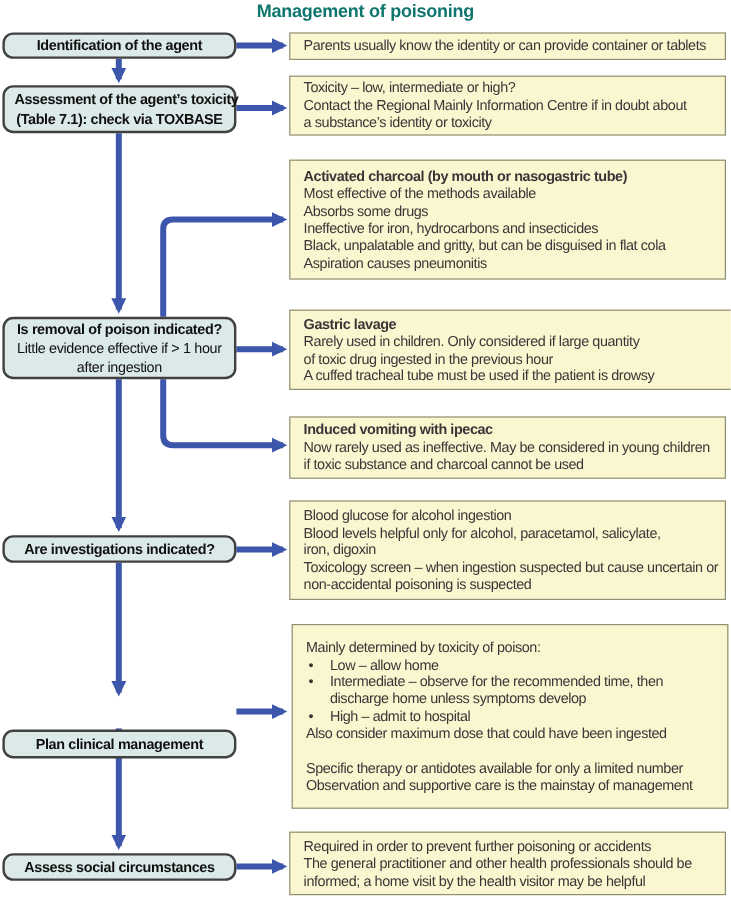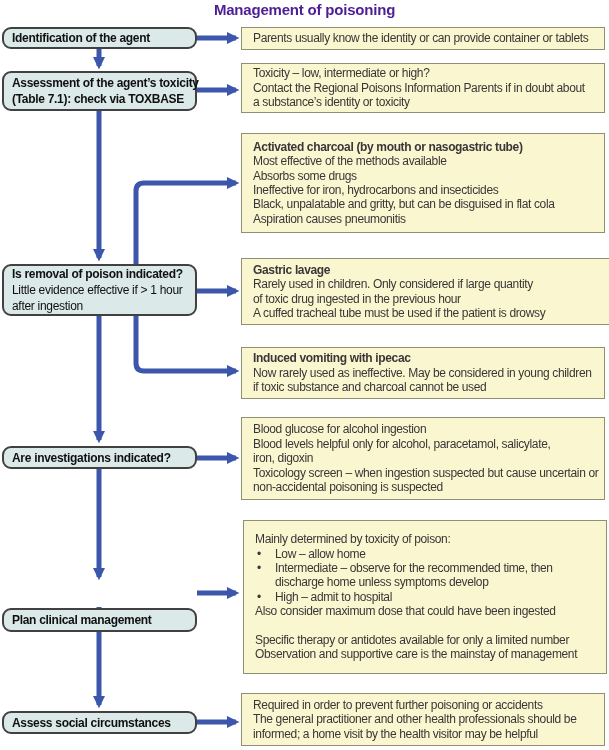--- a/index.html
+++ b/index.html
@@ -8,29 +8,29 @@
     --step_text:#101010; --detail_text:#3a3637;
   }
   *{margin:0;padding:0;box-sizing:border-box}
   html,body{background:#fff}
   #canvas{
     position:relative;width:609px;height:750px;overflow:hidden;
     font-family:"Liberation Sans","DejaVu Sans",sans-serif;background:#fff;
   }
   #page-title{
     position:absolute;top:1px;left:0;width:609px;text-align:center;
-    font-size:15px;font-weight:bold;color:#4c1d95;letter-spacing:-0.2px;
+    font-size:15px;font-weight:bold;color:#0f766e;letter-spacing:-0.2px;
   }
   #arrows{position:absolute;top:0;left:0;width:609px;height:750px;pointer-events:none}
   #arrows path.conn{stroke:var(--arrow);stroke-width:5;fill:none}
   #arrows marker path{fill:var(--arrow);stroke:none}
   .box{position:absolute;display:flex;flex-direction:column;justify-content:center}
   .step{
     background:var(--step_fill);border:2px solid var(--step_border);border-radius:9px;
-    color:var(--step_text);padding:1px 8px;
+    color:var(--step_text);padding:1px 8px;text-align:center;
   }
   .step .line{font-size:12px;line-height:16px;letter-spacing:-0.3px;white-space:nowrap}
   .detail{
     background:var(--detail_fill);border:1.5px solid var(--detail_border);border-radius:0;
     color:var(--detail_text);padding:4px 11px;
   }
   .detail .line{font-size:12px;line-height:14.4px;letter-spacing:-0.35px;white-space:nowrap}
   .line.bold{font-weight:bold}
   .line.bullet{display:flex}
   .line.bullet .dot{flex:0 0 20px;padding-left:2px}
@@ -87,21 +87,21 @@
     </div>
   <div class="box step" style="left:2px;top:711px;width:195px;height:23px">
       <div class="line bold">Assess social circumstances</div>
     </div>
 
   <div class="box detail" style="left:241px;top:27px;width:364px;height:23px">
       <div class="line">Parents usually know the identity or can provide container or tablets</div>
     </div>
   <div class="box detail" style="left:241px;top:63px;width:364px;height:50px">
       <div class="line">Toxicity – low, intermediate or high?</div>
-      <div class="line">Contact the Regional Poisons Information Parents if in doubt about</div>
+      <div class="line">Contact the Regional Mainly Information Centre if in doubt about</div>
       <div class="line">a substance’s identity or toxicity</div>
     </div>
   <div class="box detail" style="left:241px;top:133px;width:364px;height:100px">
       <div class="line bold">Activated charcoal (by mouth or nasogastric tube)</div>
       <div class="line">Most effective of the methods available</div>
       <div class="line">Absorbs some drugs</div>
       <div class="line">Ineffective for iron, hydrocarbons and insecticides</div>
       <div class="line">Black, unpalatable and gritty, but can be disguised in flat cola</div>
       <div class="line">Aspiration causes pneumonitis</div>
     </div>

